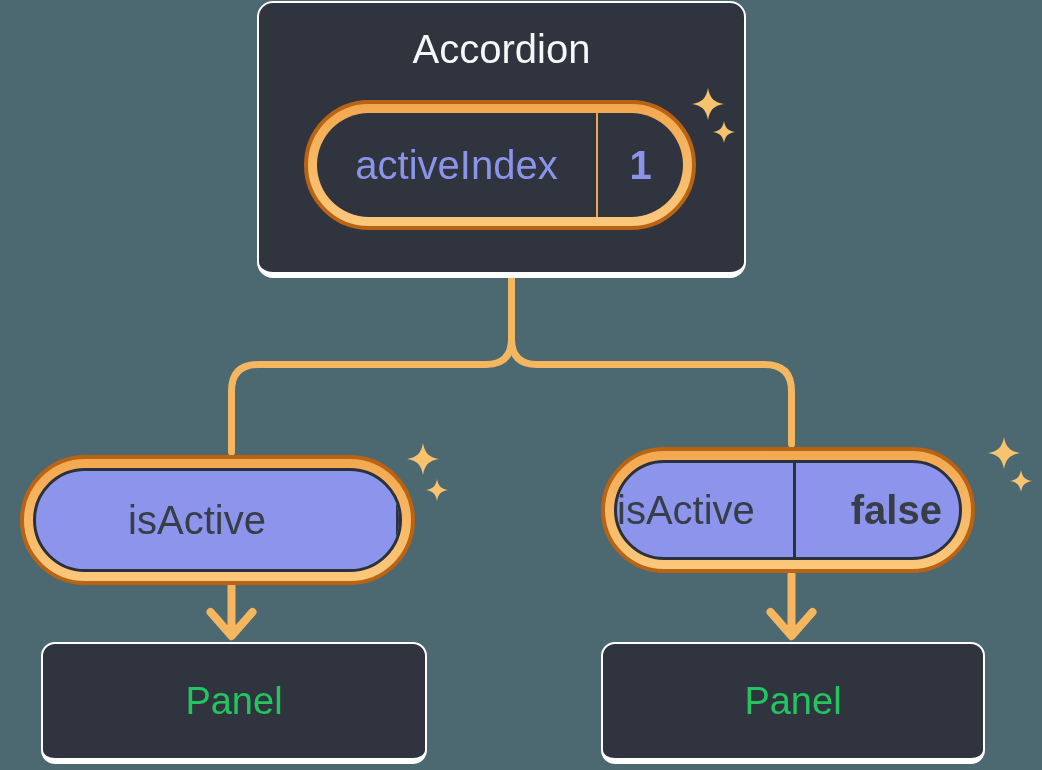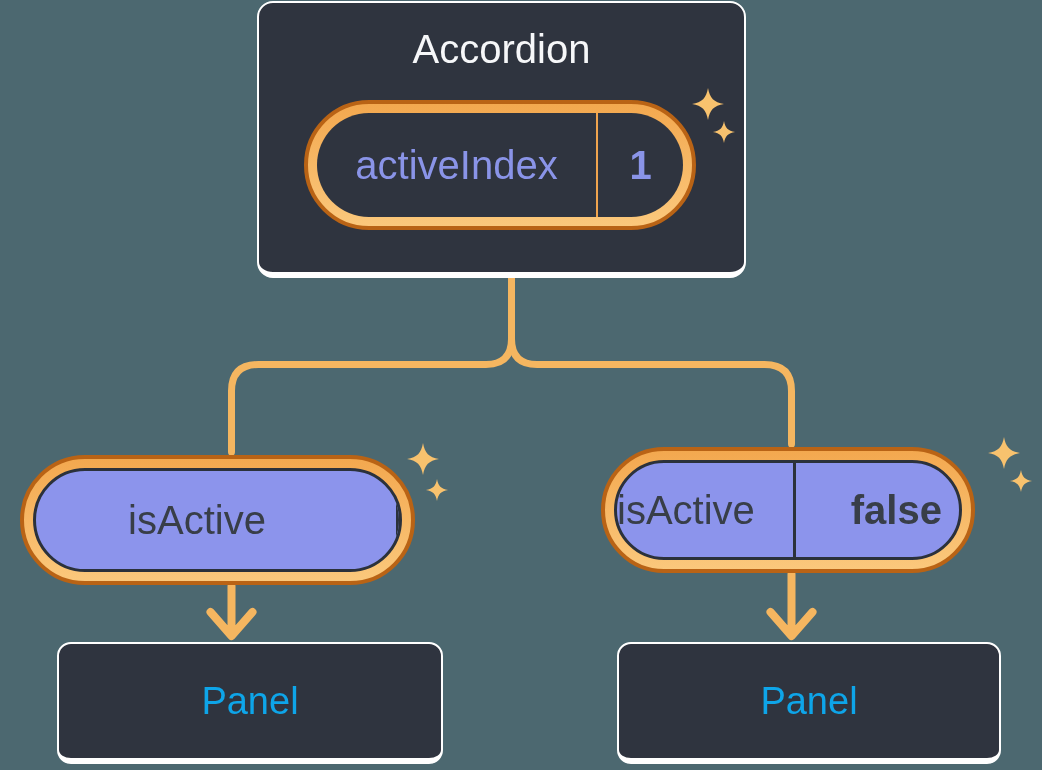--- a/index.html
+++ b/index.html
@@ -19,21 +19,21 @@
     border-radius:16px;
   }
   .card-title{
     position:absolute;left:0;top:22px;width:100%;
     text-align:center;
     color:#F6F7F9;font-size:40px;font-weight:500;line-height:48px;
   }
   .panel{
     display:flex;align-items:center;justify-content:center;
     border-radius:14px;
-    color:#0ea5e9;font-size:38px;font-weight:400;margin-left:16px;
+    color:#22c55e;font-size:38px;font-weight:400;
   }
   
   .ring{
     position:absolute;
     border:4px solid #B96315;
     border-radius:999px;
     background:linear-gradient(180deg,#F3A84F 0%,#FBC87C 100%);
     padding:9px;
   }
   .pill{

